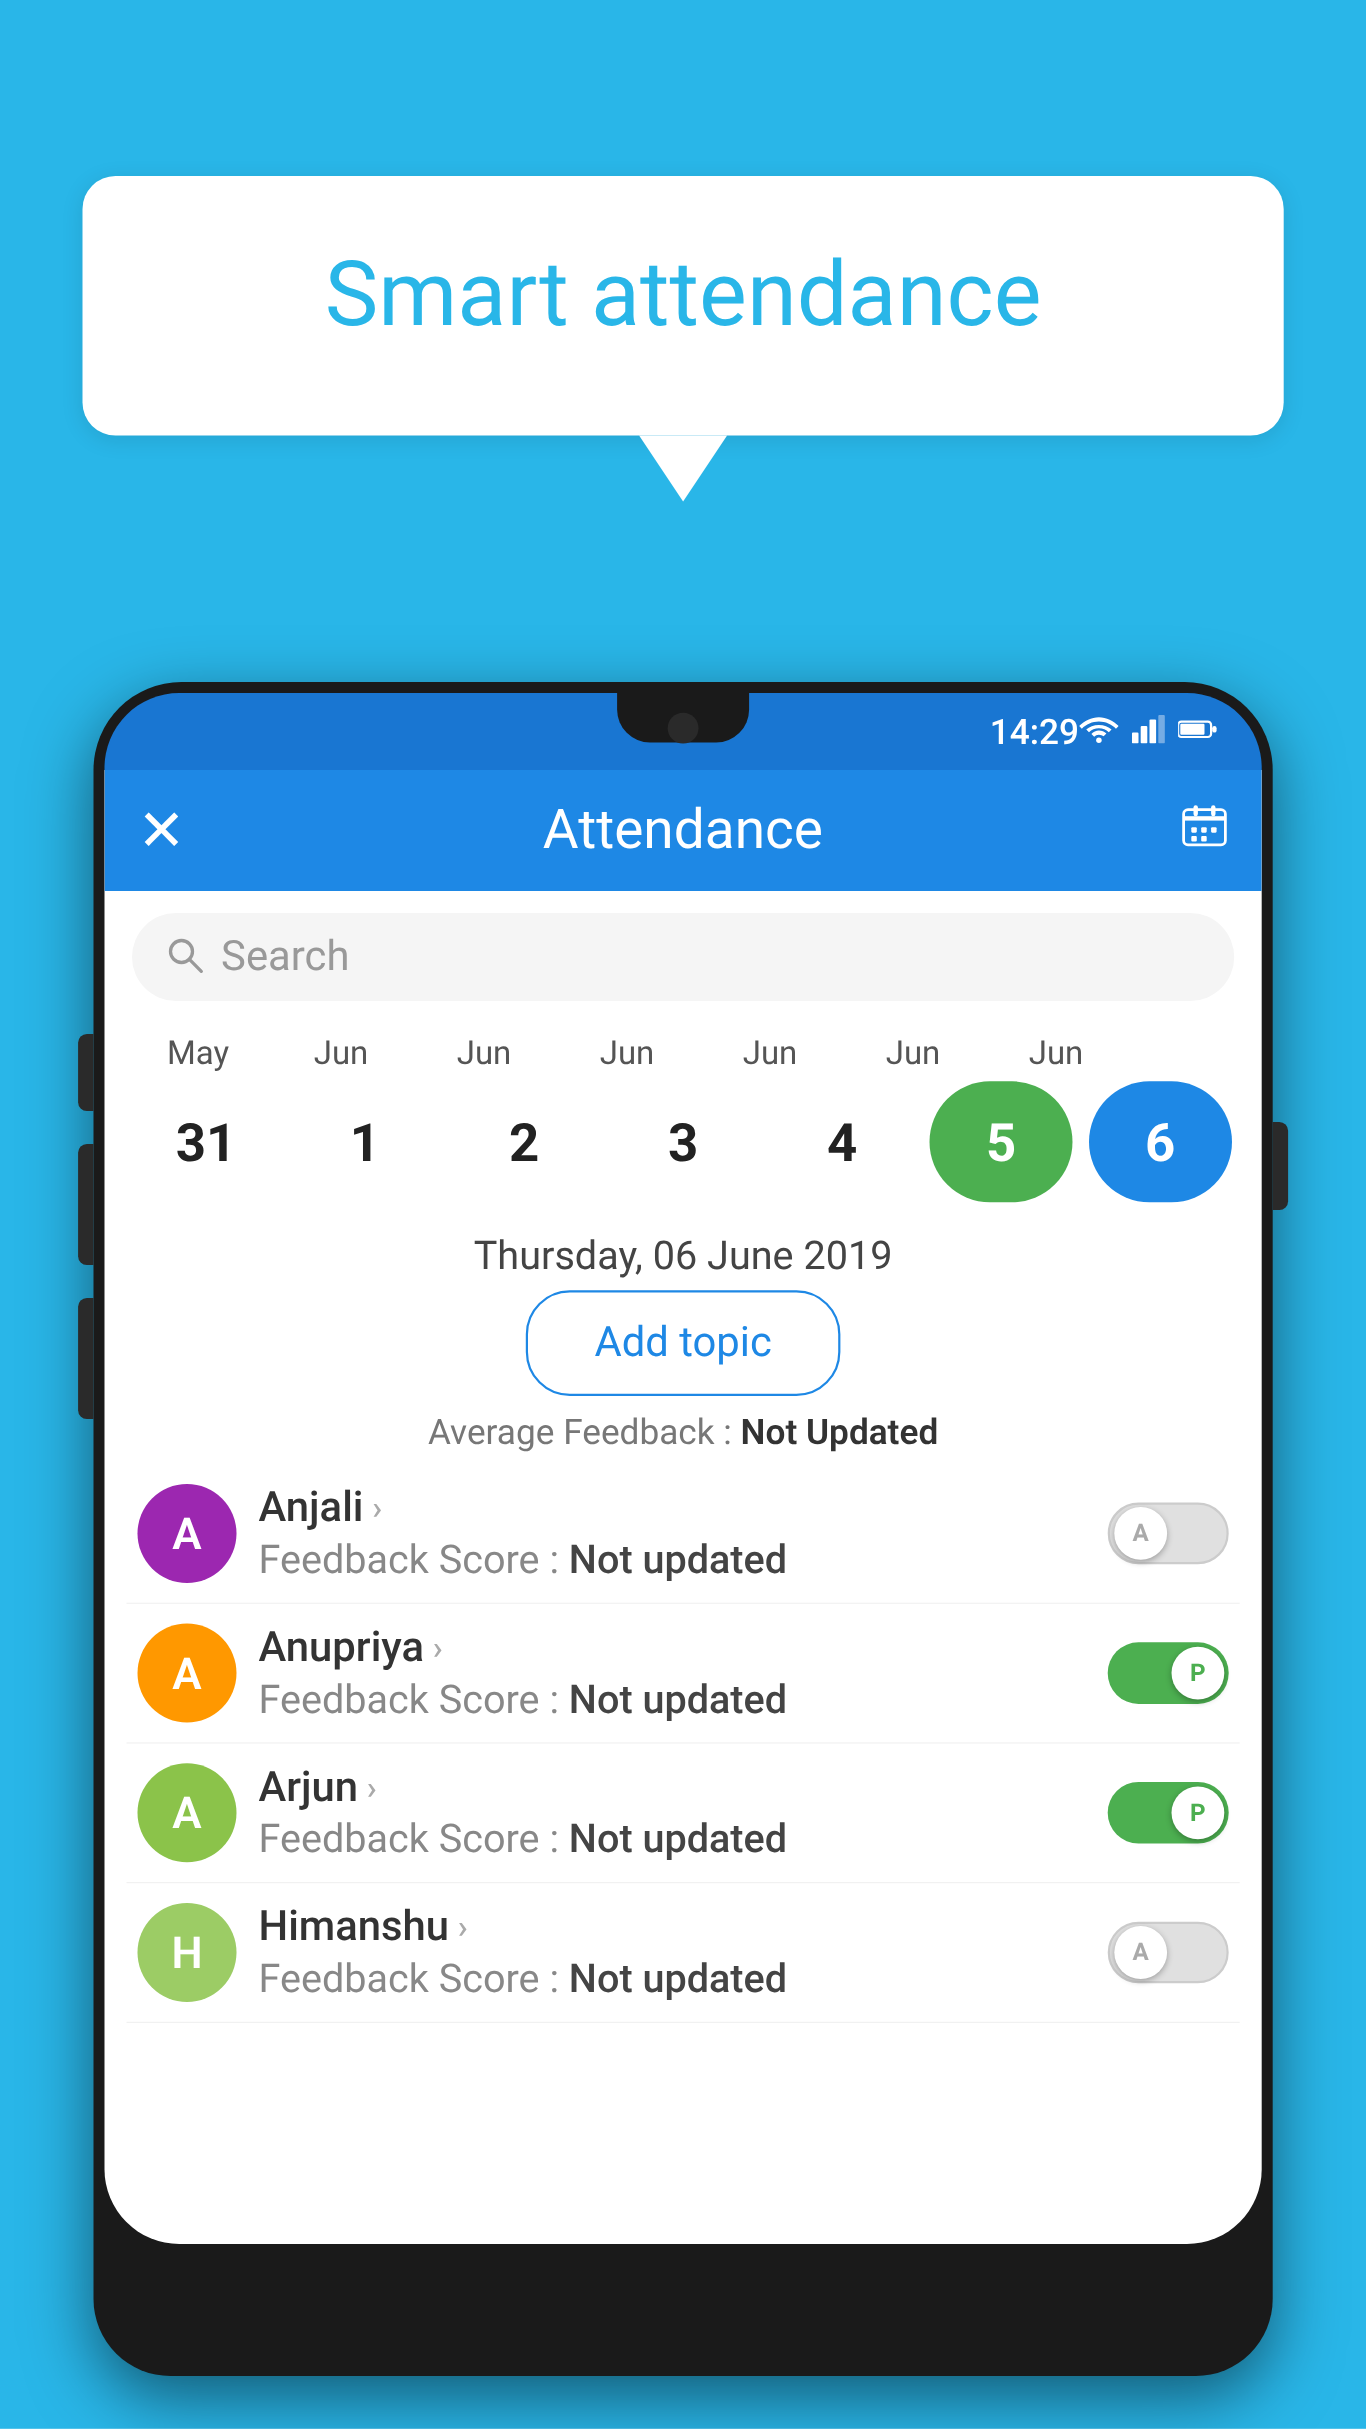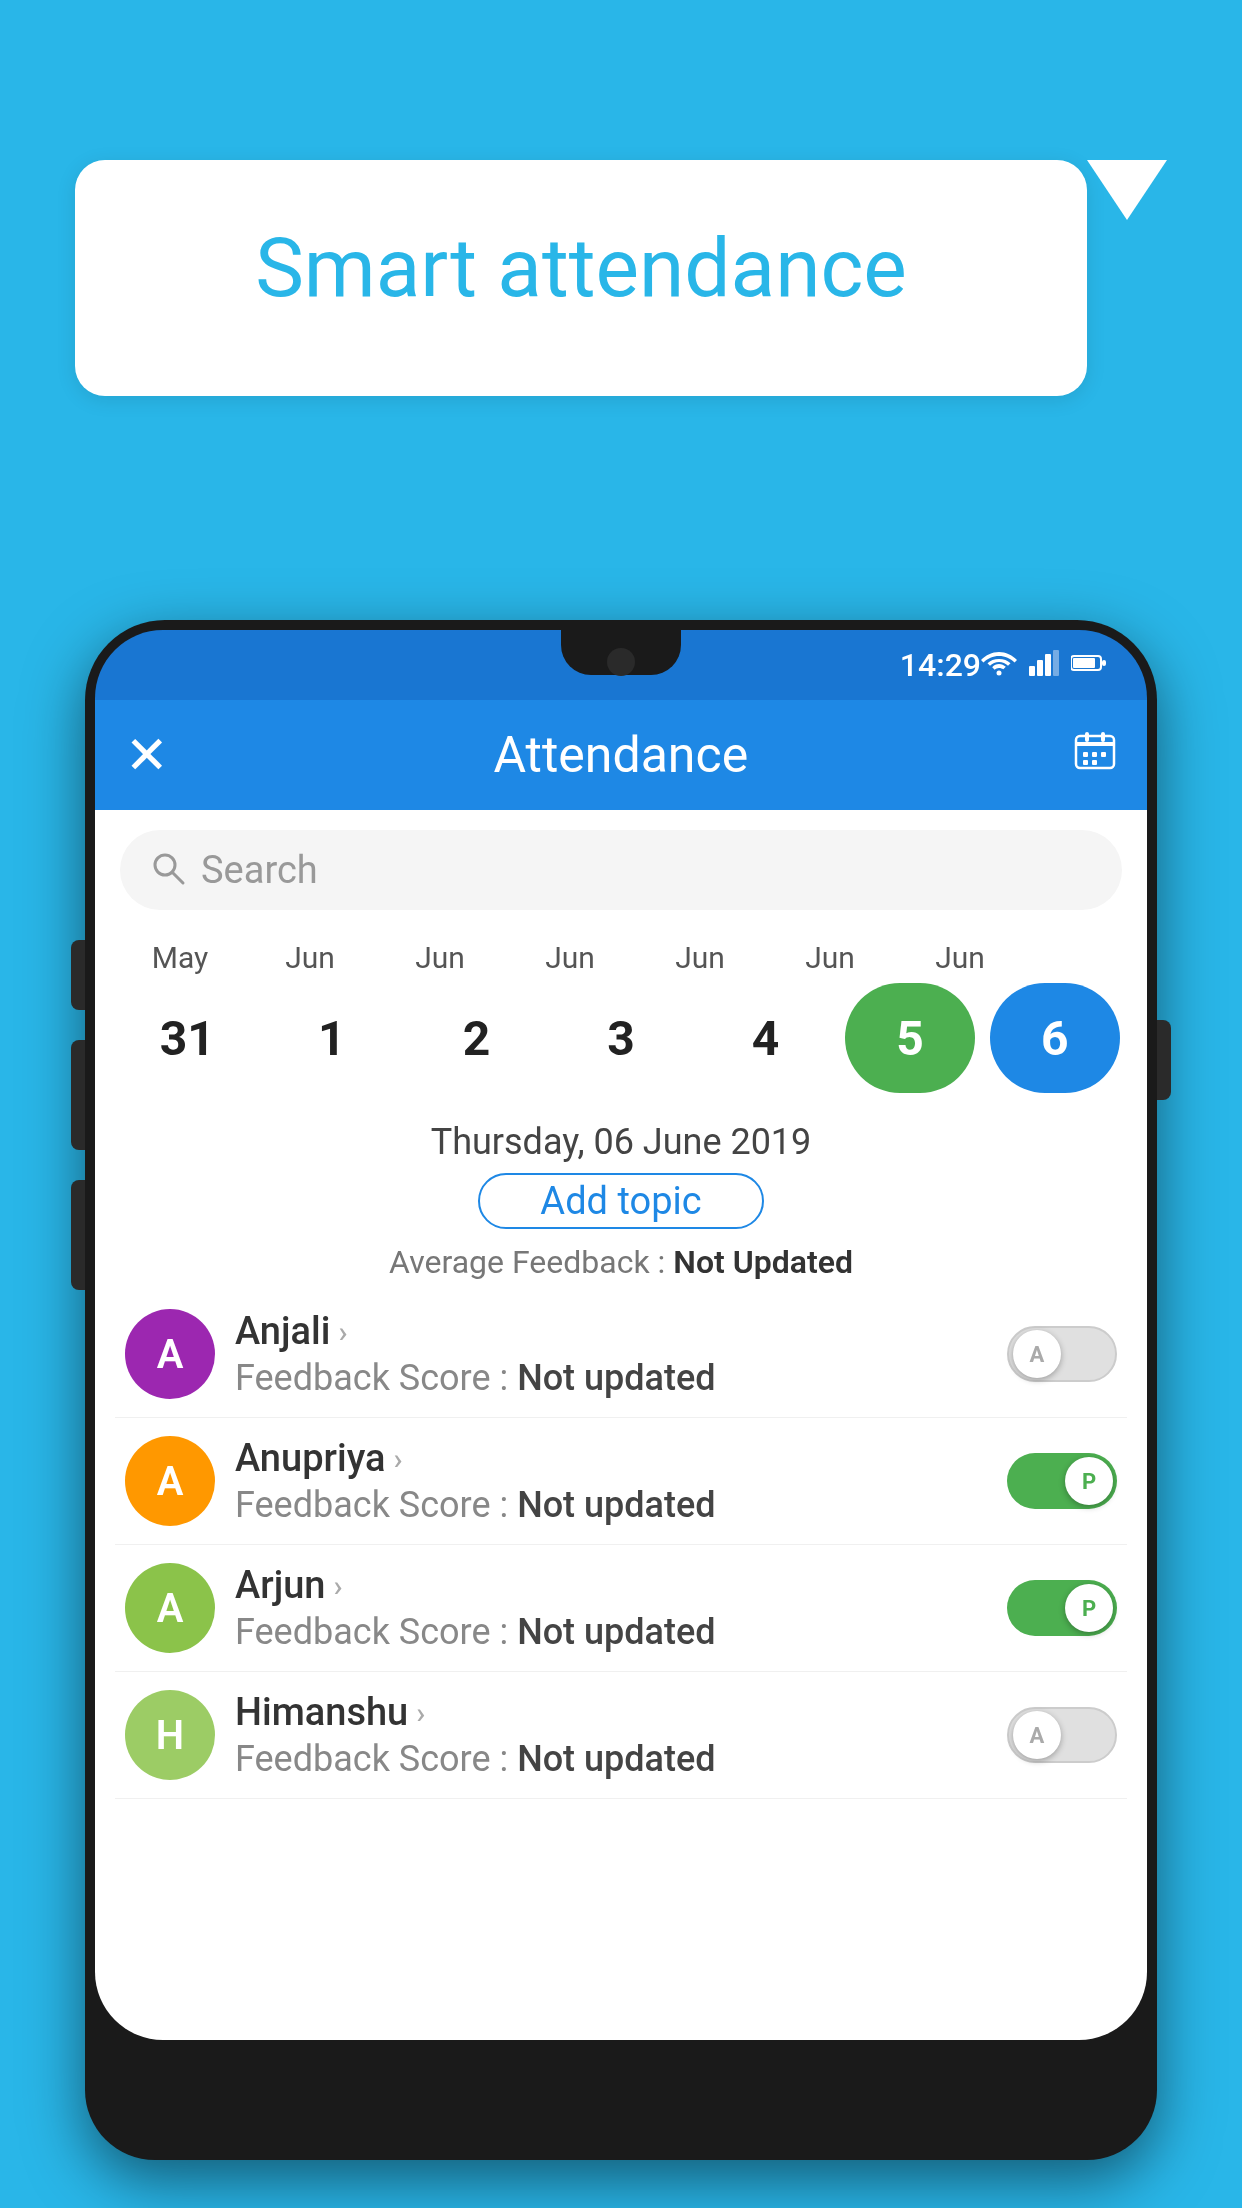--- a/index.html
+++ b/index.html
@@ -13,21 +13,22 @@
       position: relative;
     }
 
     
     .speech-bubble-container {
       position: absolute;
       top: 160px;
       left: 75px;
       right: 75px;
       display: flex;
-      flex-direction: row;
+      flex-direction: column;
+      align-items: center;
     }
 
     .speech-bubble {
       background: white;
       border-radius: 30px;
       padding: 60px 80px;
       text-align: center;
       width: 100%;
       box-shadow: 0 4px 20px rgba(0,0,0,0.1);
     }
@@ -233,21 +234,21 @@
     }
 
     
     .add-topic-btn {
       display: block;
       margin: 10px auto;
       border: 2px solid #1E88E5;
       background: white;
       color: #1E88E5;
       border-radius: 40px;
-      padding: 4px 60px;
+      padding: 24px 60px;
       font-size: 38px;
       cursor: pointer;
       text-align: center;
       width: fit-content;
     }
 
     
     .avg-feedback {
       text-align: center;
       font-size: 32px;

